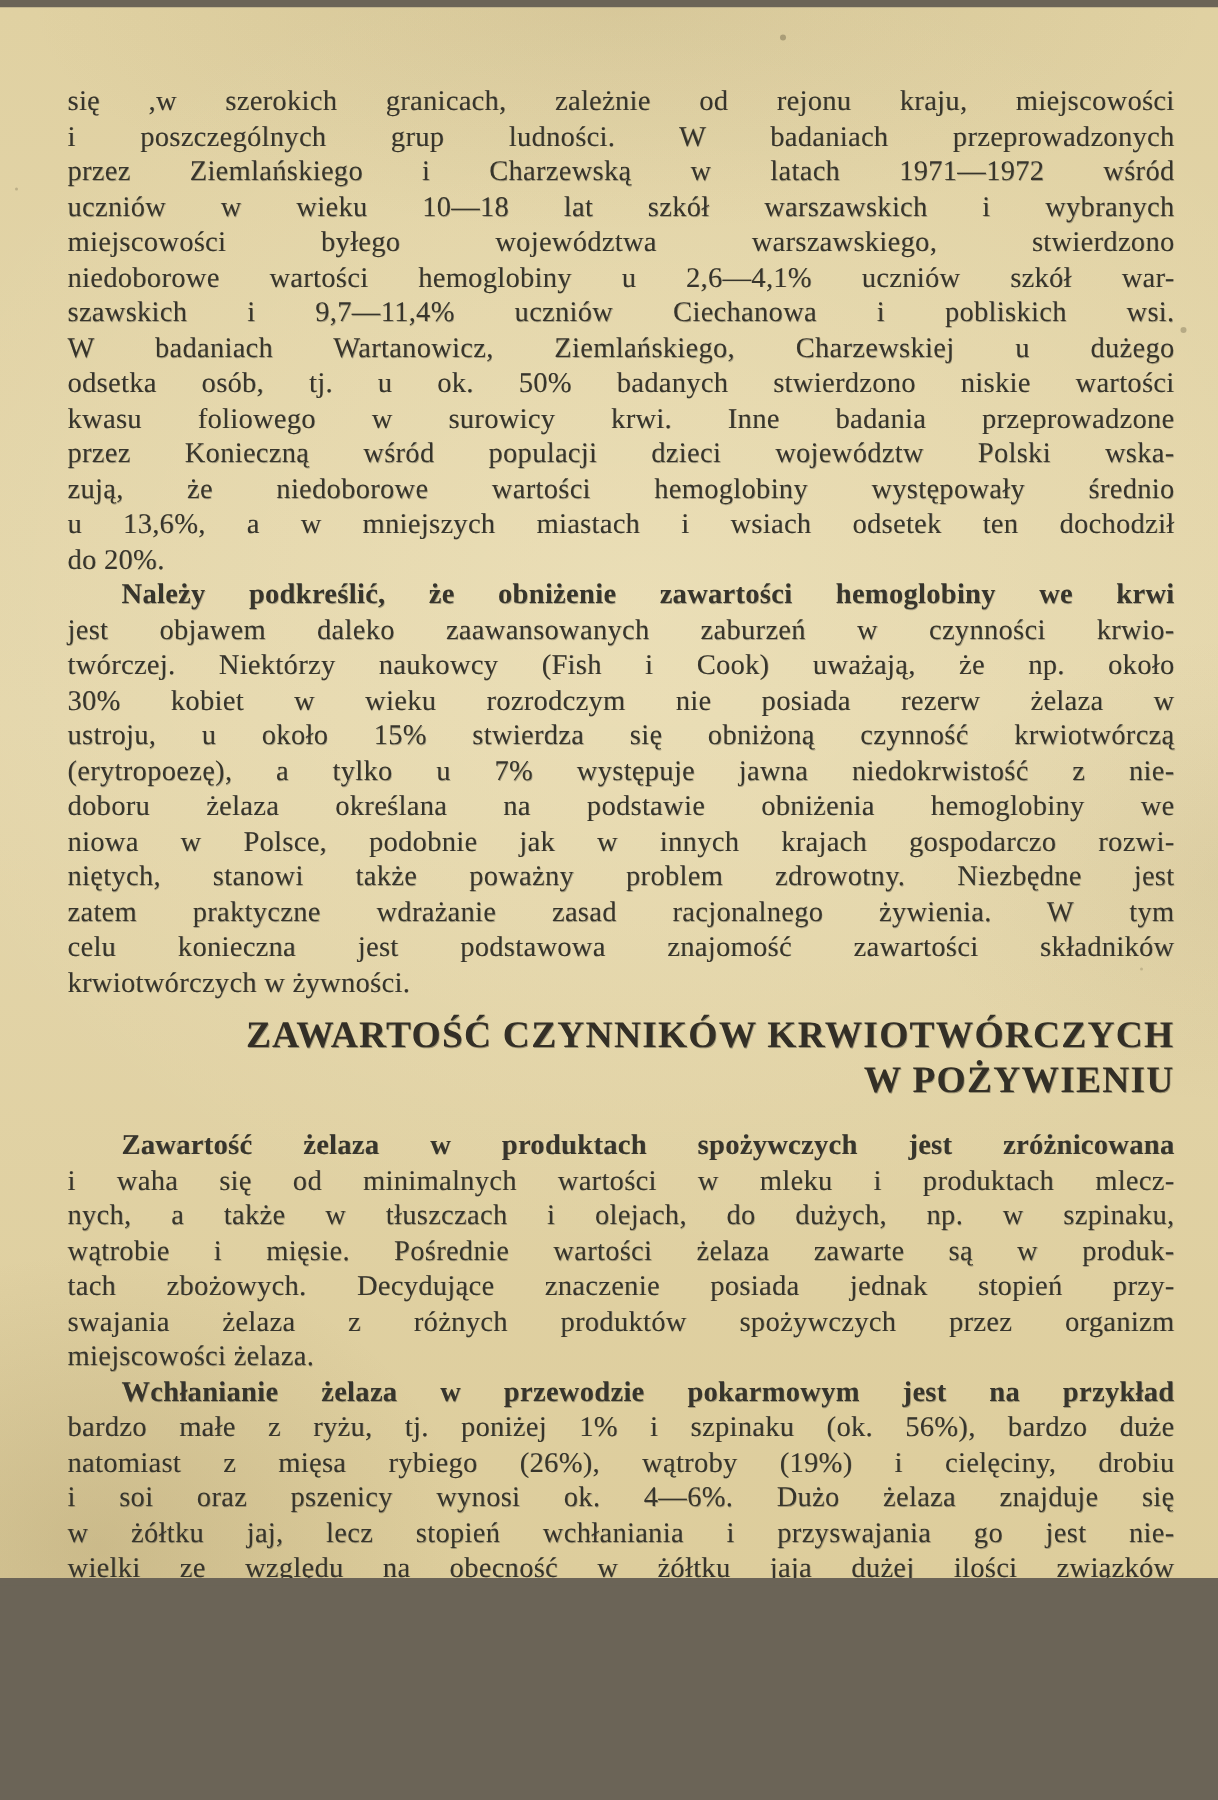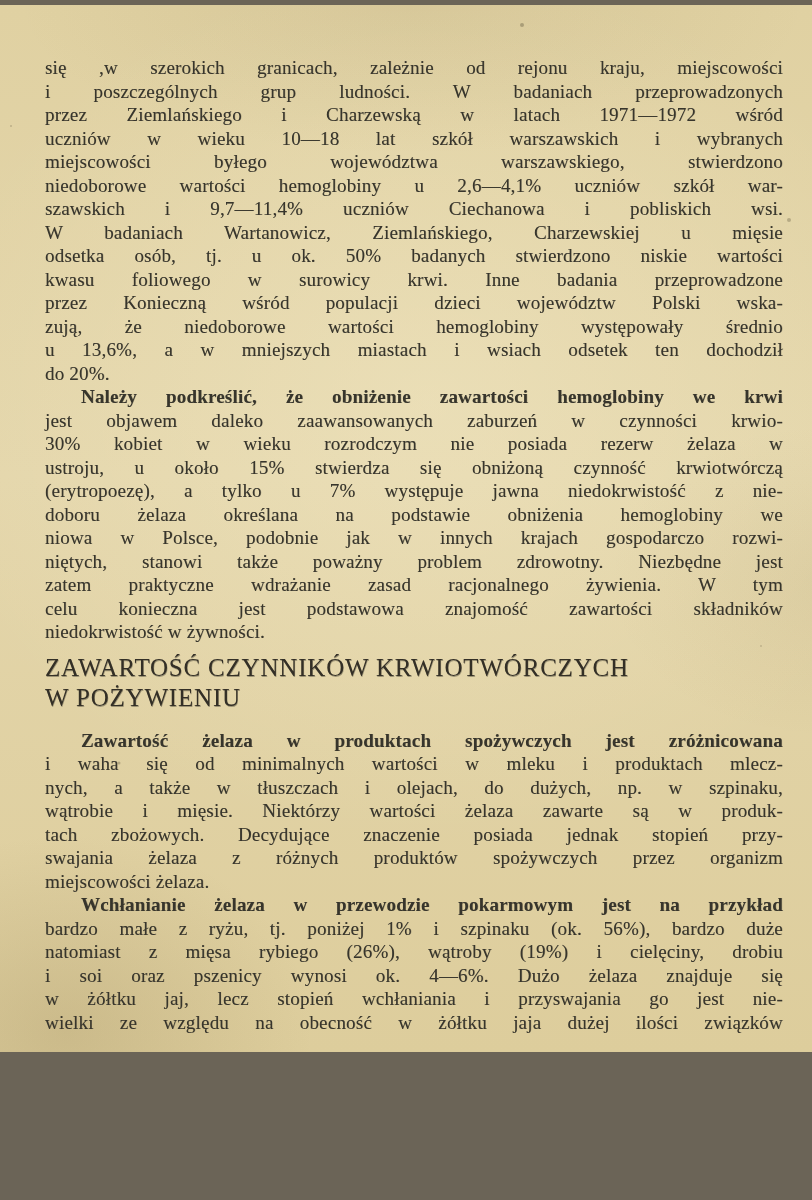--- a/index.html
+++ b/index.html
@@ -36,24 +36,24 @@
     line-height: 23.5px;
     text-align: justify;
     text-align-last: justify;
     letter-spacing: 0.2px;
     text-shadow: 0.4px 0.4px 0 rgba(55, 53, 44, 0.35);
   }
   .pline.indent { text-indent: 36px; font-weight: bold; }
   .pline.lastline { text-align-last: left; }
   .heading {
     margin: 9px 0 16px 0;
-    text-align: left;
+    text-align: right;
     font-size: 25px;
     line-height: 30px;
-    font-weight: normal;
+    font-weight: bold;
     letter-spacing: 0.8px;
     color: #332f26;
     text-shadow: 0.5px 0.5px 0 rgba(51, 47, 38, 0.4);
   }
   .heading span { display: block; }
   .watermark {
     position: absolute;
     left: 0;
     right: 0;
     top: 1070px;
@@ -105,54 +105,55 @@
   <div class="text-block">
     <div id="paras-top">
         <div class="paragraph">
           <div class="pline">się ,w szerokich granicach, zależnie od rejonu kraju, miejscowości</div>
           <div class="pline">i poszczególnych grup ludności. W badaniach przeprowadzonych</div>
           <div class="pline">przez Ziemlańskiego i Charzewską w latach 1971—1972 wśród</div>
           <div class="pline">uczniów w wieku 10—18 lat szkół warszawskich i wybranych</div>
           <div class="pline">miejscowości byłego województwa warszawskiego, stwierdzono</div>
           <div class="pline">niedoborowe wartości hemoglobiny u 2,6—4,1% uczniów szkół war-</div>
           <div class="pline">szawskich i 9,7—11,4% uczniów Ciechanowa i pobliskich wsi.</div>
-          <div class="pline">W badaniach Wartanowicz, Ziemlańskiego, Charzewskiej u mięsie</div>
+          <div class="pline">W badaniach Wartanowicz, Ziemlańskiego, Charzewskiej u dużego</div>
           <div class="pline">odsetka osób, tj. u ok. 50% badanych stwierdzono niskie wartości</div>
           <div class="pline">kwasu foliowego w surowicy krwi. Inne badania przeprowadzone</div>
           <div class="pline">przez Konieczną wśród populacji dzieci województw Polski wska-</div>
           <div class="pline">zują, że niedoborowe wartości hemoglobiny występowały średnio</div>
           <div class="pline">u 13,6%, a w mniejszych miastach i wsiach odsetek ten dochodził</div>
           <div class="pline lastline">do 20%.</div>
         </div>
         <div class="paragraph">
           <div class="pline indent">Należy podkreślić, że obniżenie zawartości hemoglobiny we krwi</div>
           <div class="pline">jest objawem daleko zaawansowanych zaburzeń w czynności krwio-</div>
+          <div class="pline">twórczej. Niektórzy naukowcy (Fish i Cook) uważają, że np. około</div>
           <div class="pline">30% kobiet w wieku rozrodczym nie posiada rezerw żelaza w</div>
           <div class="pline">ustroju, u około 15% stwierdza się obniżoną czynność krwiotwórczą</div>
           <div class="pline">(erytropoezę), a tylko u 7% występuje jawna niedokrwistość z nie-</div>
           <div class="pline">doboru żelaza określana na podstawie obniżenia hemoglobiny we</div>
           <div class="pline">niowa w Polsce, podobnie jak w innych krajach gospodarczo rozwi-</div>
           <div class="pline">niętych, stanowi także poważny problem zdrowotny. Niezbędne jest</div>
           <div class="pline">zatem praktyczne wdrażanie zasad racjonalnego żywienia. W tym</div>
           <div class="pline">celu konieczna jest podstawowa znajomość zawartości składników</div>
-          <div class="pline lastline">niedokrwistość w żywności.</div>
+          <div class="pline lastline">krwiotwórczych w żywności.</div>
         </div>
       </div>
 
     <h2 class="heading">
       <span>ZAWARTOŚĆ CZYNNIKÓW KRWIOTWÓRCZYCH</span>
       <span>W POŻYWIENIU</span>
     </h2>
 
     <div id="paras-bottom">
         <div class="paragraph">
           <div class="pline indent">Zawartość żelaza w produktach spożywczych jest zróżnicowana</div>
           <div class="pline">i waha się od minimalnych wartości w mleku i produktach mlecz-</div>
           <div class="pline">nych, a także w tłuszczach i olejach, do dużych, np. w szpinaku,</div>
-          <div class="pline">wątrobie i mięsie. Niektórzy wartości żelaza zawarte są w produk-</div>
+          <div class="pline">wątrobie i mięsie. Pośrednie wartości żelaza zawarte są w produk-</div>
           <div class="pline">tach zbożowych. Decydujące znaczenie posiada jednak stopień przy-</div>
           <div class="pline">swajania żelaza z różnych produktów spożywczych przez organizm</div>
           <div class="pline lastline">miejscowości żelaza.</div>
         </div>
         <div class="paragraph">
           <div class="pline indent">Wchłanianie żelaza w przewodzie pokarmowym jest na przykład</div>
           <div class="pline">bardzo małe z ryżu, tj. poniżej 1% i szpinaku (ok. 56%), bardzo duże</div>
           <div class="pline">natomiast z mięsa rybiego (26%), wątroby (19%) i cielęciny, drobiu</div>
           <div class="pline">i soi oraz pszenicy wynosi ok. 4—6%. Dużo żelaza znajduje się</div>
           <div class="pline">w żółtku jaj, lecz stopień wchłaniania i przyswajania go jest nie-</div>

